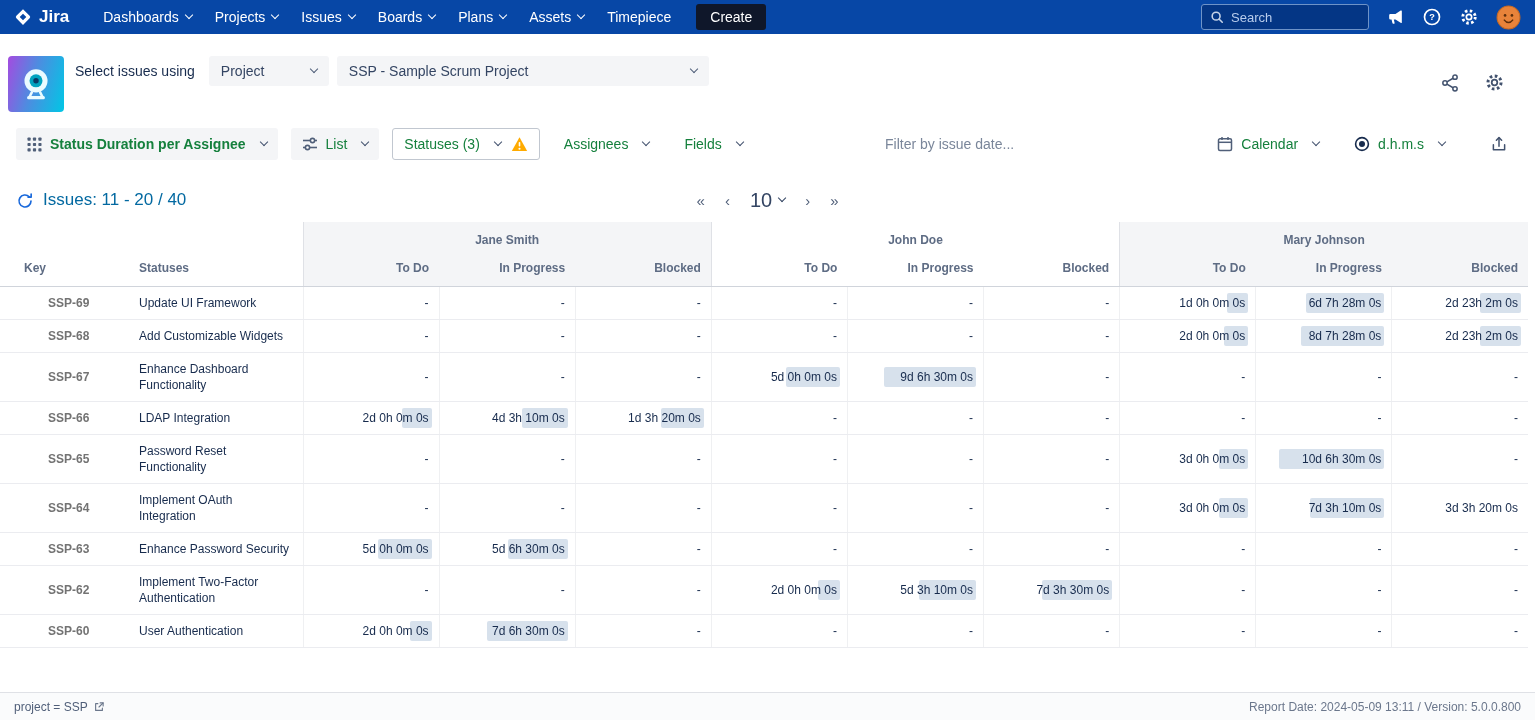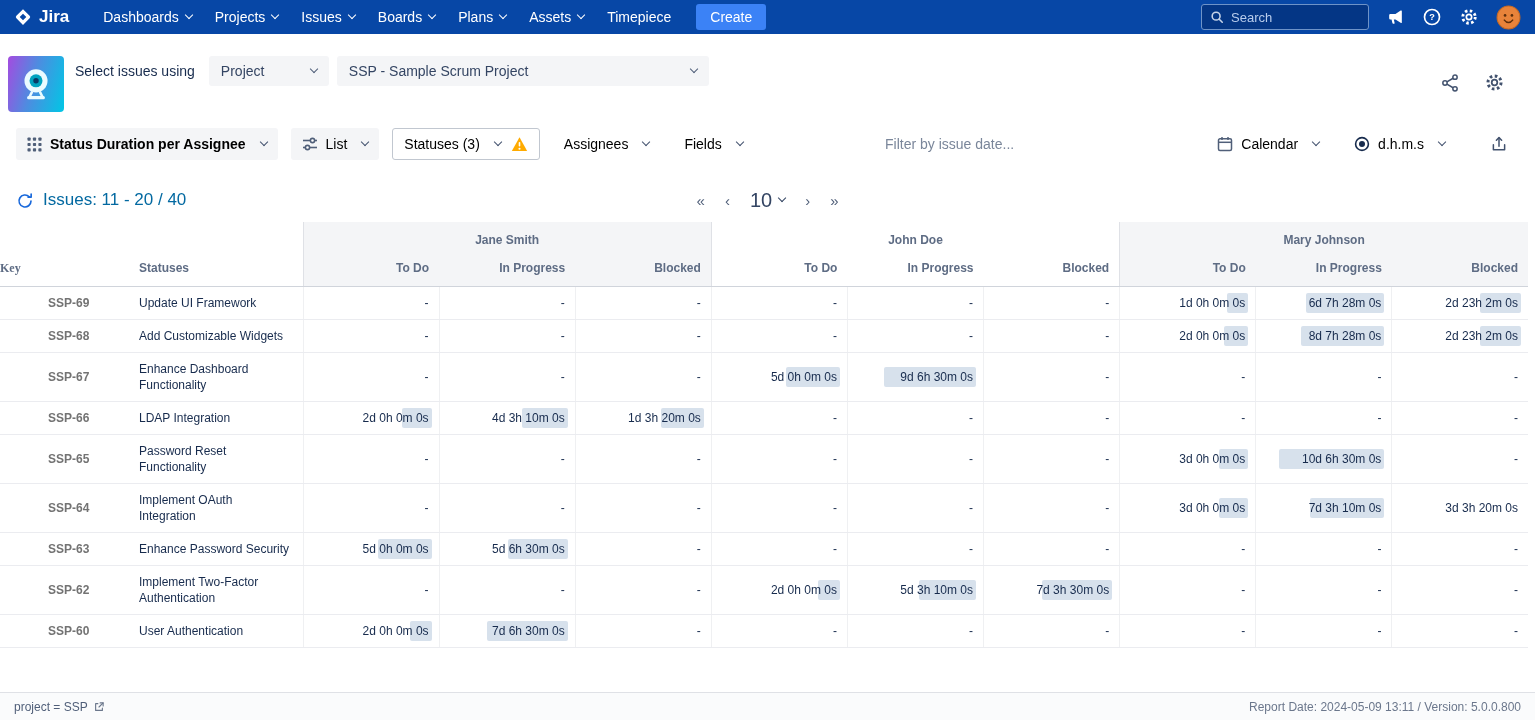--- a/index.html
+++ b/index.html
@@ -5,21 +5,21 @@
 <style>
   * { margin:0; padding:0; box-sizing:border-box; }
   html,body { width:1535px; height:720px; font-family:"Liberation Sans",sans-serif; background:#fff; color:#172B4D; overflow:hidden; }
   .page { display:flex; flex-direction:column; height:720px; width:1535px; }
 
   
   .topnav { height:34px; background:#0747A6; display:flex; align-items:center; padding:0 14px; color:#fff; flex-shrink:0; }
   .brand { display:flex; align-items:center; gap:7px; font-size:17px; font-weight:700; margin-right:34px; cursor:pointer; }
   .nav-item { display:flex; align-items:center; font-size:14px; margin-right:23px; cursor:pointer; white-space:nowrap; }
   .chev { width:6px; height:6px; border-right:1.5px solid currentColor; border-bottom:1.5px solid currentColor; transform:rotate(45deg); display:inline-block; margin-left:7px; margin-top:-4px; flex-shrink:0; }
-  .create-btn { background:#3b82f6; color:#fff; border:none; border-radius:3px; font-size:14px; font-family:inherit; padding:5px 14px; cursor:pointer; margin-left:2px; }
+  .create-btn { background:#0f172a; color:#fff; border:none; border-radius:3px; font-size:14px; font-family:inherit; padding:5px 14px; cursor:pointer; margin-left:2px; }
   .nav-right { margin-left:auto; display:flex; align-items:center; gap:17px; }
   .search-box { display:flex; align-items:center; gap:7px; background:rgba(0,23,71,0.35); border:1px solid #6E93C8; border-radius:3px; height:26px; width:168px; padding:0 8px; cursor:text; }
   .search-box input { background:transparent; border:none; outline:none; color:#fff; font-size:13px; width:100%; font-family:inherit; }
   .search-box input::placeholder { color:#B8CCEC; }
   .nav-icon { display:flex; align-items:center; cursor:pointer; }
 
   
   .app-header { display:flex; align-items:flex-start; padding:22px 16px 8px 8px; gap:11px; }
   .app-icon { width:56px; height:56px; border-radius:4px; background:linear-gradient(105deg,#A44BE0 0%,#4E8CE0 45%,#00C7E5 100%); display:flex; align-items:center; justify-content:center; flex-shrink:0; }
   .selector-col { display:flex; gap:8px; }
@@ -27,21 +27,21 @@
   .select-label { font-size:14px; color:#172B4D; }
   .dd { background:#F4F5F7; border-radius:3px; height:30px; display:flex; align-items:center; padding:0 12px; font-size:14px; color:#344563; cursor:pointer; }
   .dd .chev { margin-left:auto; color:#505F79; }
   .mode-dd { width:120px; }
   .project-dd { width:372px; }
   .header-actions { margin-left:auto; display:flex; align-items:center; gap:24px; padding:16px 14px 0 0; color:#42526E; }
 
   
   .toolbar { display:flex; align-items:center; padding:8px 16px 14px 16px; gap:13px; }
   .tb-btn { height:32px; display:flex; align-items:center; gap:8px; background:#F4F5F7; border:none; border-radius:3px; padding:0 11px; font-size:14px; color:#42526E; font-family:inherit; cursor:pointer; white-space:nowrap; }
-  .tb-btn .lbl { color:#000000; }
+  .tb-btn .lbl { color:#15803d; }
   .tb-btn.primary .lbl { font-weight:600; }
   .tb-btn.outlined { background:#fff; border:1px solid #C1C7D0; }
   .tb-btn.ghost { background:transparent; }
   .tb-spacer { flex:1; }
   .date-filter { border:none; outline:none; background:transparent; font-size:14px; font-family:inherit; color:#344563; width:190px; }
   .date-filter::placeholder { color:#7A869A; }
   .warn { margin-left:2px; display:flex; }
 
   
   .issues-row { position:relative; display:flex; align-items:center; padding:16px 16px 12px 16px; }
@@ -52,21 +52,21 @@
   .pg-size { display:flex; align-items:center; font-size:20px; color:#344563; cursor:pointer; }
 
   
   .table-wrap { flex:1; overflow:hidden; }
   table.report { border-collapse:collapse; width:1528px; table-layout:fixed; font-size:12px; line-height:16px; }
   .report th { font-size:12px; color:#5E6C84; font-weight:600; }
   tr.group-row th { text-align:center; padding:10px 8px 6px 8px; }
   tr.cols-row th { padding:6px 10px 10px 10px; border-bottom:1px solid #D0D4DB; }
   tr.cols-row th.left { text-align:left; }
   tr.cols-row th.right { text-align:right; }
-  tr.cols-row th.key-h { padding-left:0;font-family:Liberation Serif, serif; }
+  tr.cols-row th.key-h { padding-left:24px; }
   tr.cols-row th.sum-h { padding-left:4px; }
   .shaded { background:#F4F5F7; }
   th.group-start, td.group-start { border-left:1px solid #DFE1E6; }
   tbody td { border-bottom:1px solid #EBECF0; vertical-align:middle; }
   td.key { padding:8px 8px 8px 12px; }
   td.key .link { color:#737373; font-weight:700; cursor:pointer;margin-left:36px; }
   td.summary { padding:8px 8px 8px 4px; white-space:pre-line; color:#172B4D; }
   td.dur { position:relative; text-align:right; padding:8px 10px 8px 4px; border-left:1px solid #EFF0F2; color:#172B4D; }
   td.dur .bar { position:absolute; right:7px; top:50%; transform:translateY(-50%); height:20px; border-radius:2px; background:#D7E1EC; }
   td.dur .val { position:relative; }

